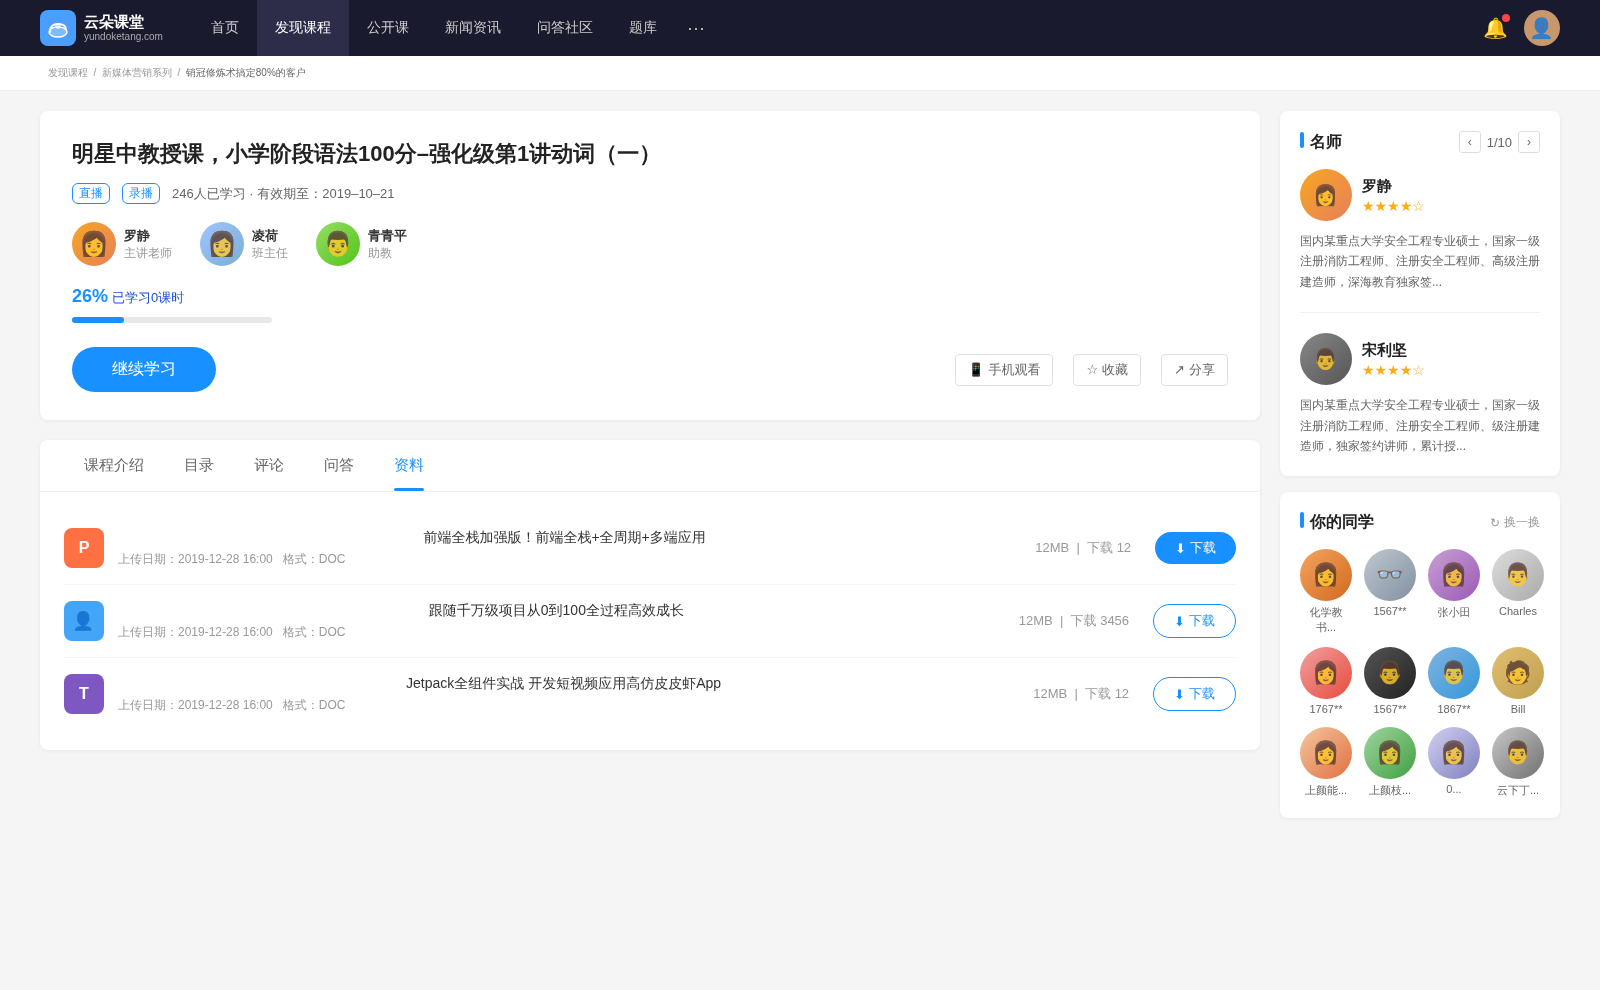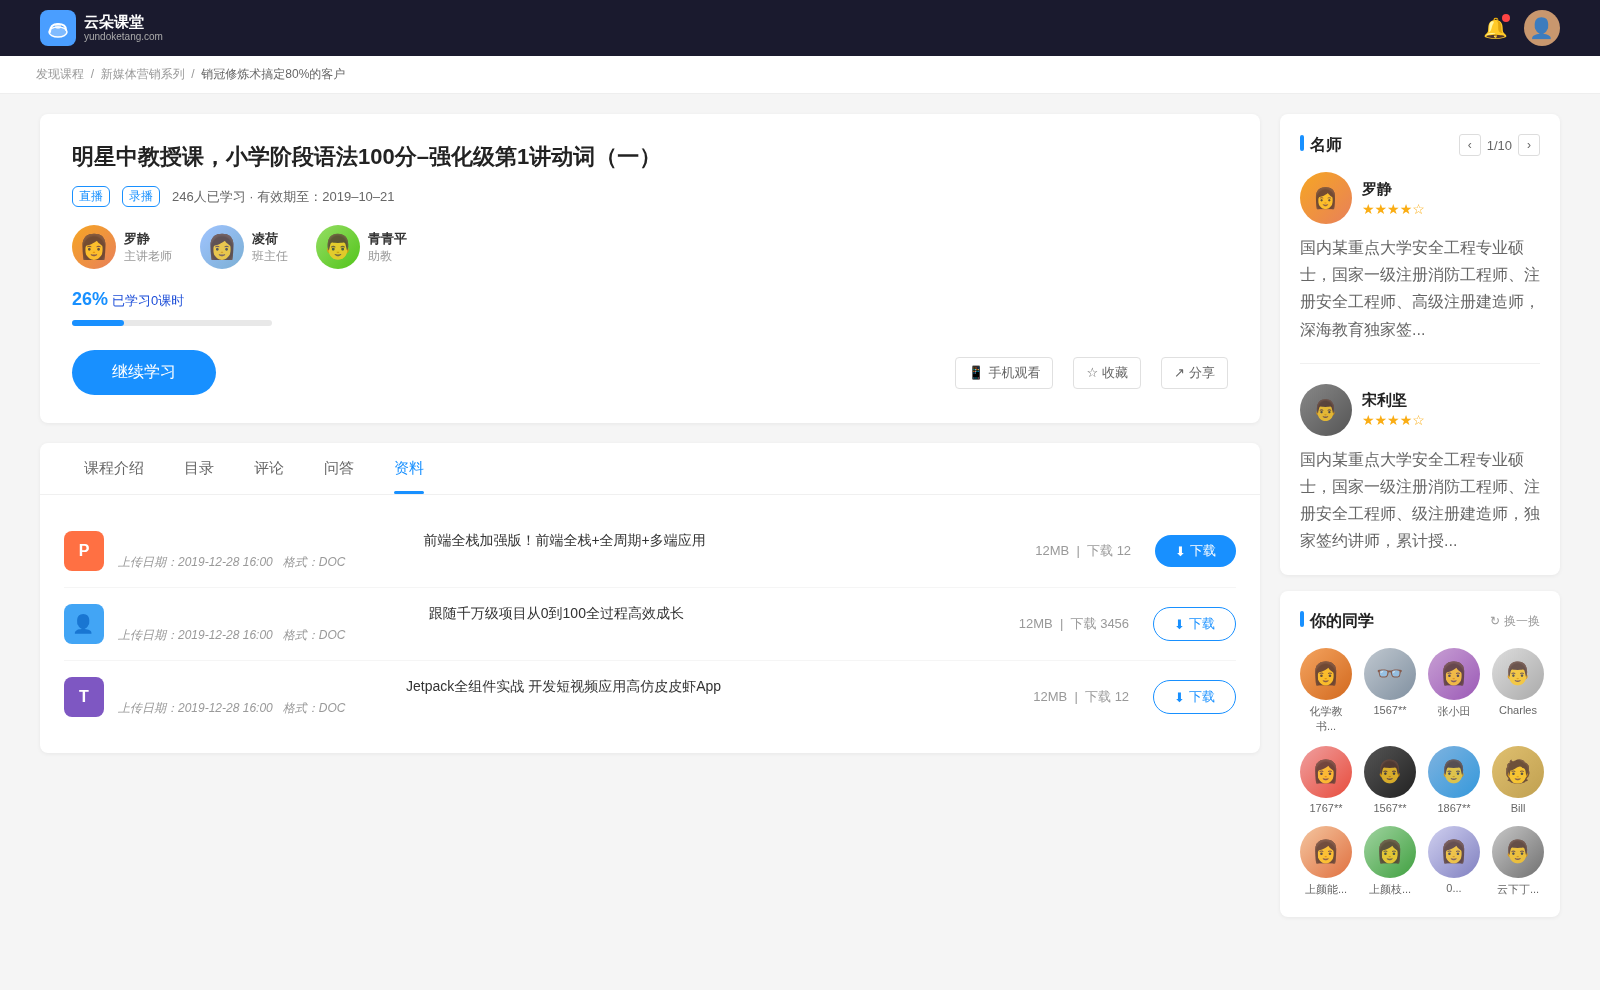--- a/index.html
+++ b/index.html
@@ -15,21 +15,21 @@
     .nav { display: flex; align-items: center; gap: 0; flex: 1; }
     .nav-item { color: #ccc; padding: 0 18px; height: 56px; display: flex; align-items: center; cursor: pointer; font-size: 14px; transition: color 0.2s; }
     .nav-item.active { color: white; background: #2d2d4a; }
     .nav-more { color: #ccc; padding: 0 12px; height: 56px; display: flex; align-items: center; cursor: pointer; font-size: 18px; }
     .header-right { display: flex; align-items: center; gap: 16px; margin-left: auto; }
     .bell-btn { color: #ccc; cursor: pointer; font-size: 20px; position: relative; }
     .bell-dot { width: 8px; height: 8px; background: #ff4444; border-radius: 50%; position: absolute; top: -2px; right: -2px; }
     .avatar-header { width: 36px; height: 36px; border-radius: 50%; background: #c8976e; overflow: hidden; display: flex; align-items: center; justify-content: center; cursor: pointer; }
 
     
-    .breadcrumb { background: white; padding: 10px 36px; font-size: 12px; color: #999; border-bottom: 1px solid #eee; }
+    .breadcrumb { background: white; padding: 10px 48px; font-size: 10px; color: #999; border-bottom: 1px solid #eee; }
     .breadcrumb a { color: #999; text-decoration: none; }
     .breadcrumb span { color: #666; }
 
     
     .main-layout { display: flex; gap: 20px; padding: 20px 40px; max-width: 1600px; margin: 0 auto; }
     .content-area { flex: 1; min-width: 0; }
     .sidebar { width: 280px; flex-shrink: 0; }
 
     
     .course-card { background: white; border-radius: 8px; padding: 28px 32px; margin-bottom: 20px; box-shadow: 0 1px 4px rgba(0,0,0,0.06); }
@@ -64,41 +64,41 @@
 
     
     .resource-item { display: flex; align-items: center; padding: 16px 0; border-bottom: 1px solid #f5f5f5; }
     .resource-item:last-child { border-bottom: none; }
     .resource-icon { width: 40px; height: 40px; border-radius: 8px; display: flex; align-items: center; justify-content: center; color: white; font-size: 16px; font-weight: bold; margin-right: 14px; flex-shrink: 0; }
     .resource-icon.orange { background: #ff7043; }
     .resource-icon.blue { background: #42a5f5; }
     .resource-icon.purple { background: #7e57c2; }
     .resource-info { flex: 1; min-width: 0; }
     .resource-name { font-size: 14px; font-weight: 500; color: #333; margin-bottom: 4px; text-align: center; }
-    .resource-meta { font-size: 12px; color: #999; font-style: italic; }
+    .resource-meta { font-size: 12px; color: #999; }
     .resource-stats { color: #999; font-size: 13px; margin: 0 24px; white-space: nowrap; }
     .btn-download { background: white; color: #1890ff; border: 1px solid #1890ff; border-radius: 20px; padding: 7px 20px; font-size: 13px; cursor: pointer; display: flex; align-items: center; gap: 4px; white-space: nowrap; }
     .btn-download-filled { background: #1890ff; color: white; border: none; border-radius: 20px; padding: 7px 20px; font-size: 13px; cursor: pointer; display: flex; align-items: center; gap: 4px; white-space: nowrap; }
 
     
     .sidebar-panel { background: white; border-radius: 8px; padding: 20px; box-shadow: 0 1px 4px rgba(0,0,0,0.06); margin-bottom: 16px; }
     .panel-header { display: flex; align-items: center; justify-content: space-between; margin-bottom: 16px; }
     .panel-title { font-size: 16px; font-weight: bold; color: #222; display: flex; gap: 6px; }
     .panel-title::before { content: ''; display: inline-block; width: 4px; height: 16px; background: #1890ff; border-radius: 2px; }
     .pagination-mini { display: flex; align-items: center; gap: 6px; color: #666; font-size: 13px; }
     .page-btn { width: 22px; height: 22px; border: 1px solid #ddd; border-radius: 3px; display: flex; align-items: center; justify-content: center; cursor: pointer; font-size: 12px; color: #666; }
 
     
     .teacher-card-sm { margin-bottom: 20px; padding-bottom: 20px; border-bottom: 1px solid #f0f0f0; }
     .teacher-card-sm:last-child { border-bottom: none; margin-bottom: 0; padding-bottom: 0; }
     .teacher-card-sm-header { display: flex; align-items: center; gap: 10px; margin-bottom: 10px; }
     .teacher-avatar-sm { width: 52px; height: 52px; border-radius: 50%; background: #ddd; overflow: hidden; flex-shrink: 0; }
     .teacher-name-sm { font-size: 15px; font-weight: bold; color: #222; }
     .stars { color: #faad14; font-size: 14px; margin-top: 2px; }
-    .teacher-desc { font-size: 16px; color: #666; line-height: 1.7; }
+    .teacher-desc { font-size: 12px; color: #666; line-height: 1.7; }
 
     
     .classmates-grid { display: grid; grid-template-columns: repeat(4, 1fr); gap: 12px; }
     .classmate-item { display: flex; flex-direction: column; align-items: center; gap: 4px; }
     .classmate-avatar { width: 52px; height: 52px; border-radius: 50%; background: #ddd; overflow: hidden; }
     .classmate-name { font-size: 11px; color: #666; text-align: center; }
     .refresh-btn { color: #999; font-size: 12px; cursor: pointer; display: flex; align-items: center; gap: 4px; }
 
     
     .av-luo { background: linear-gradient(135deg, #f6a623, #e8805a); }
@@ -131,20 +131,29 @@
         <path d="M4 16 Q4 8 12 8 Q20 8 20 14" stroke="white" stroke-width="2" fill="none" stroke-linecap="round"></path>
         <ellipse cx="12" cy="16" rx="9" ry="5" fill="white" fill-opacity="0.3" stroke="white" stroke-width="1.5"></ellipse>
         <circle cx="12" cy="10" r="3" fill="white" fill-opacity="0.6"></circle>
       </svg>
     </div>
     <div class="logo-text">
       <div class="main">云朵课堂</div>
       <div class="sub">yundoketang.com</div>
     </div>
   </div>
+  <nav class="nav">
+    <div class="nav-item">首页</div>
+    <div class="nav-item active">发现课程</div>
+    <div class="nav-item">公开课</div>
+    <div class="nav-item">新闻资讯</div>
+    <div class="nav-item">问答社区</div>
+    <div class="nav-item">题库</div>
+    <div class="nav-more">···</div>
+  </nav>
   <div class="header-right">
     <div class="bell-btn">
       🔔
       <span class="bell-dot"></span>
     </div>
     <div class="avatar-header">
       <div class="person-silhouette">👤</div>
     </div>
   </div>
 </header>

